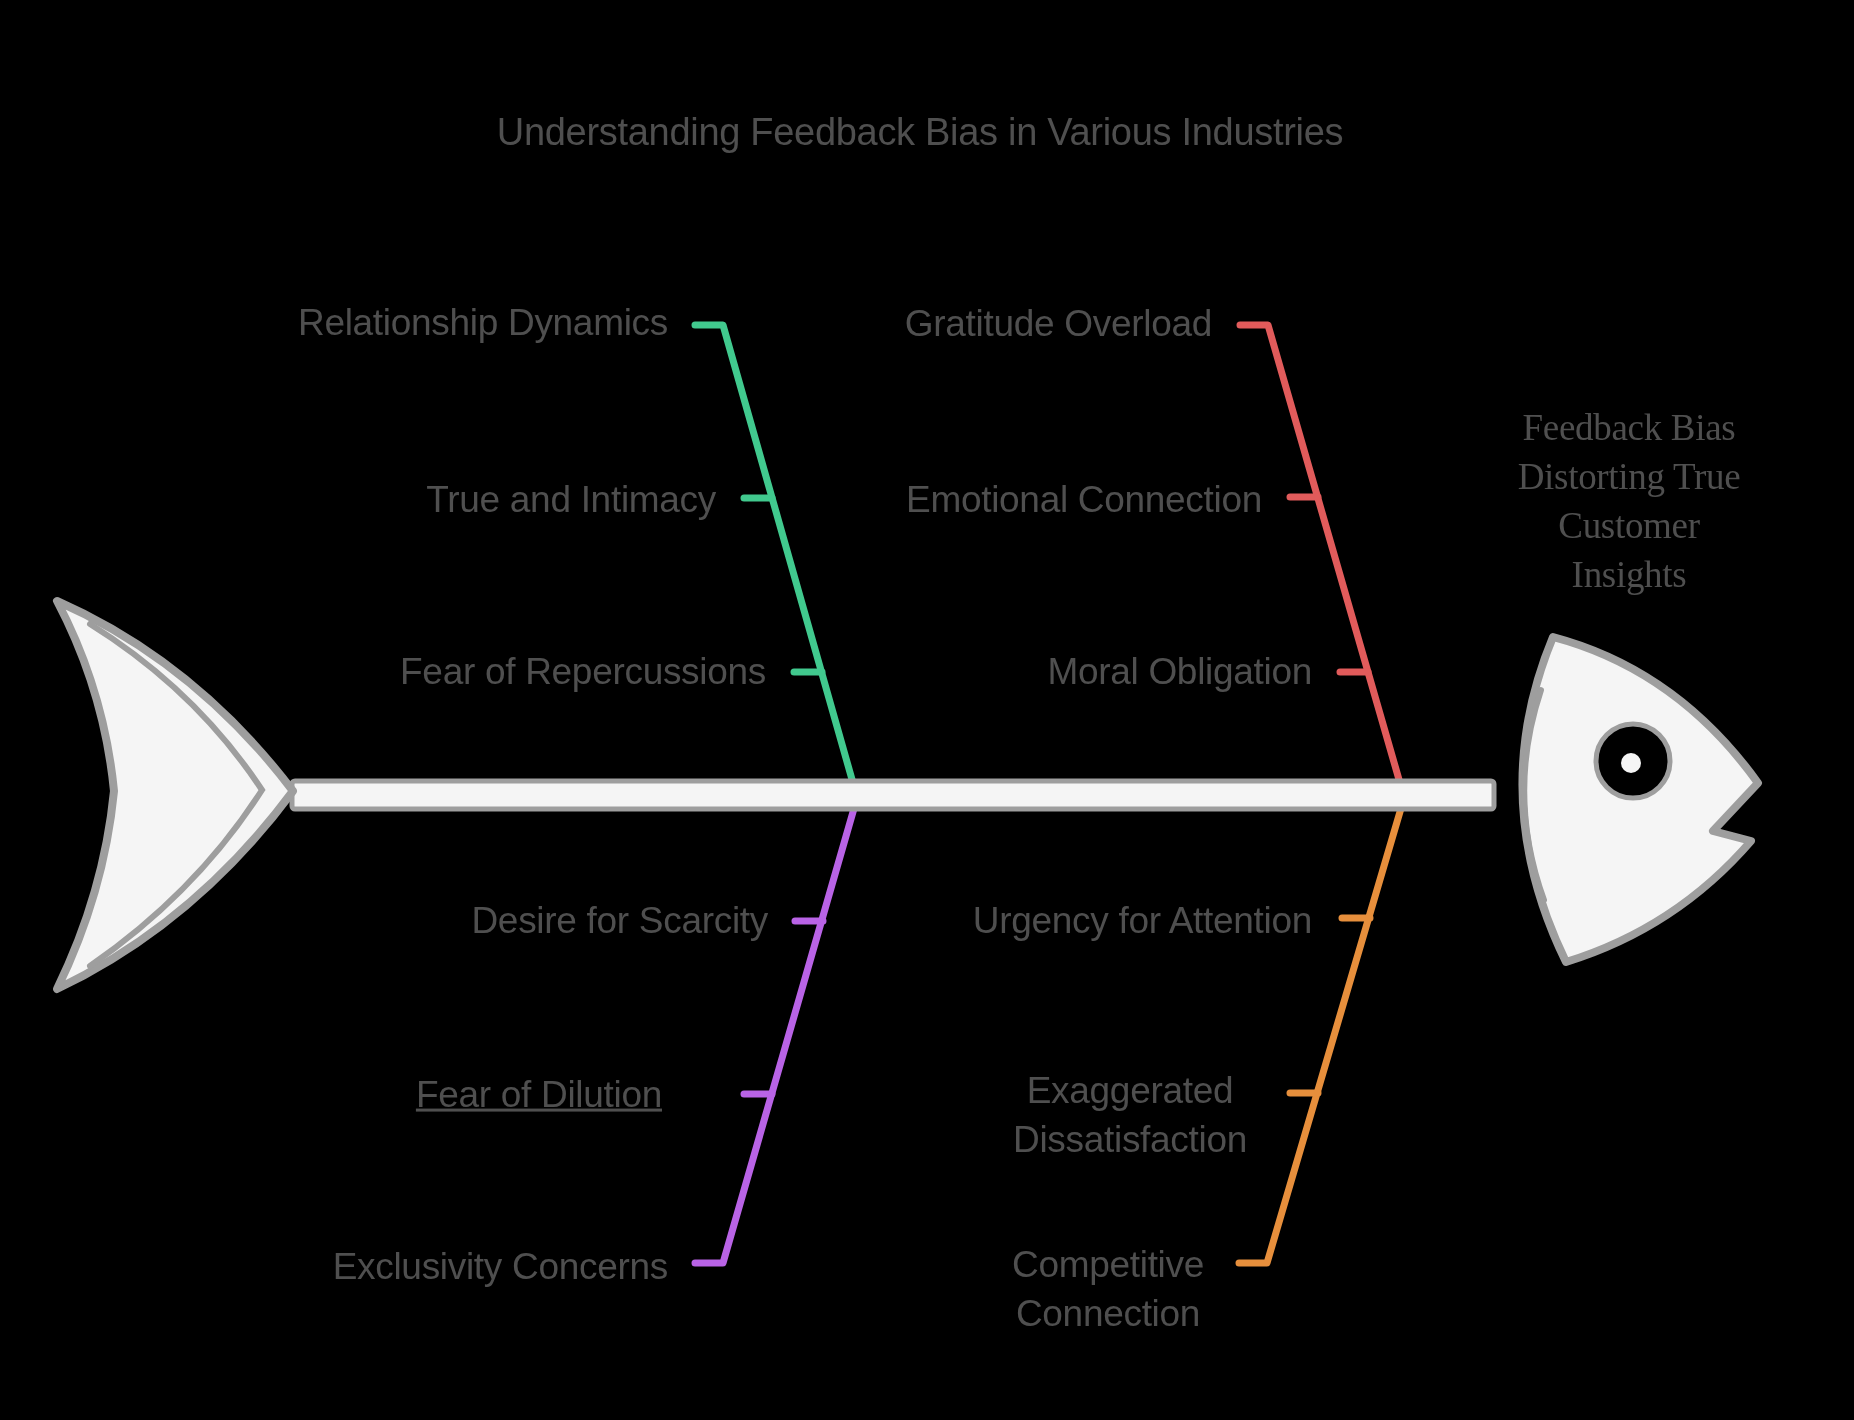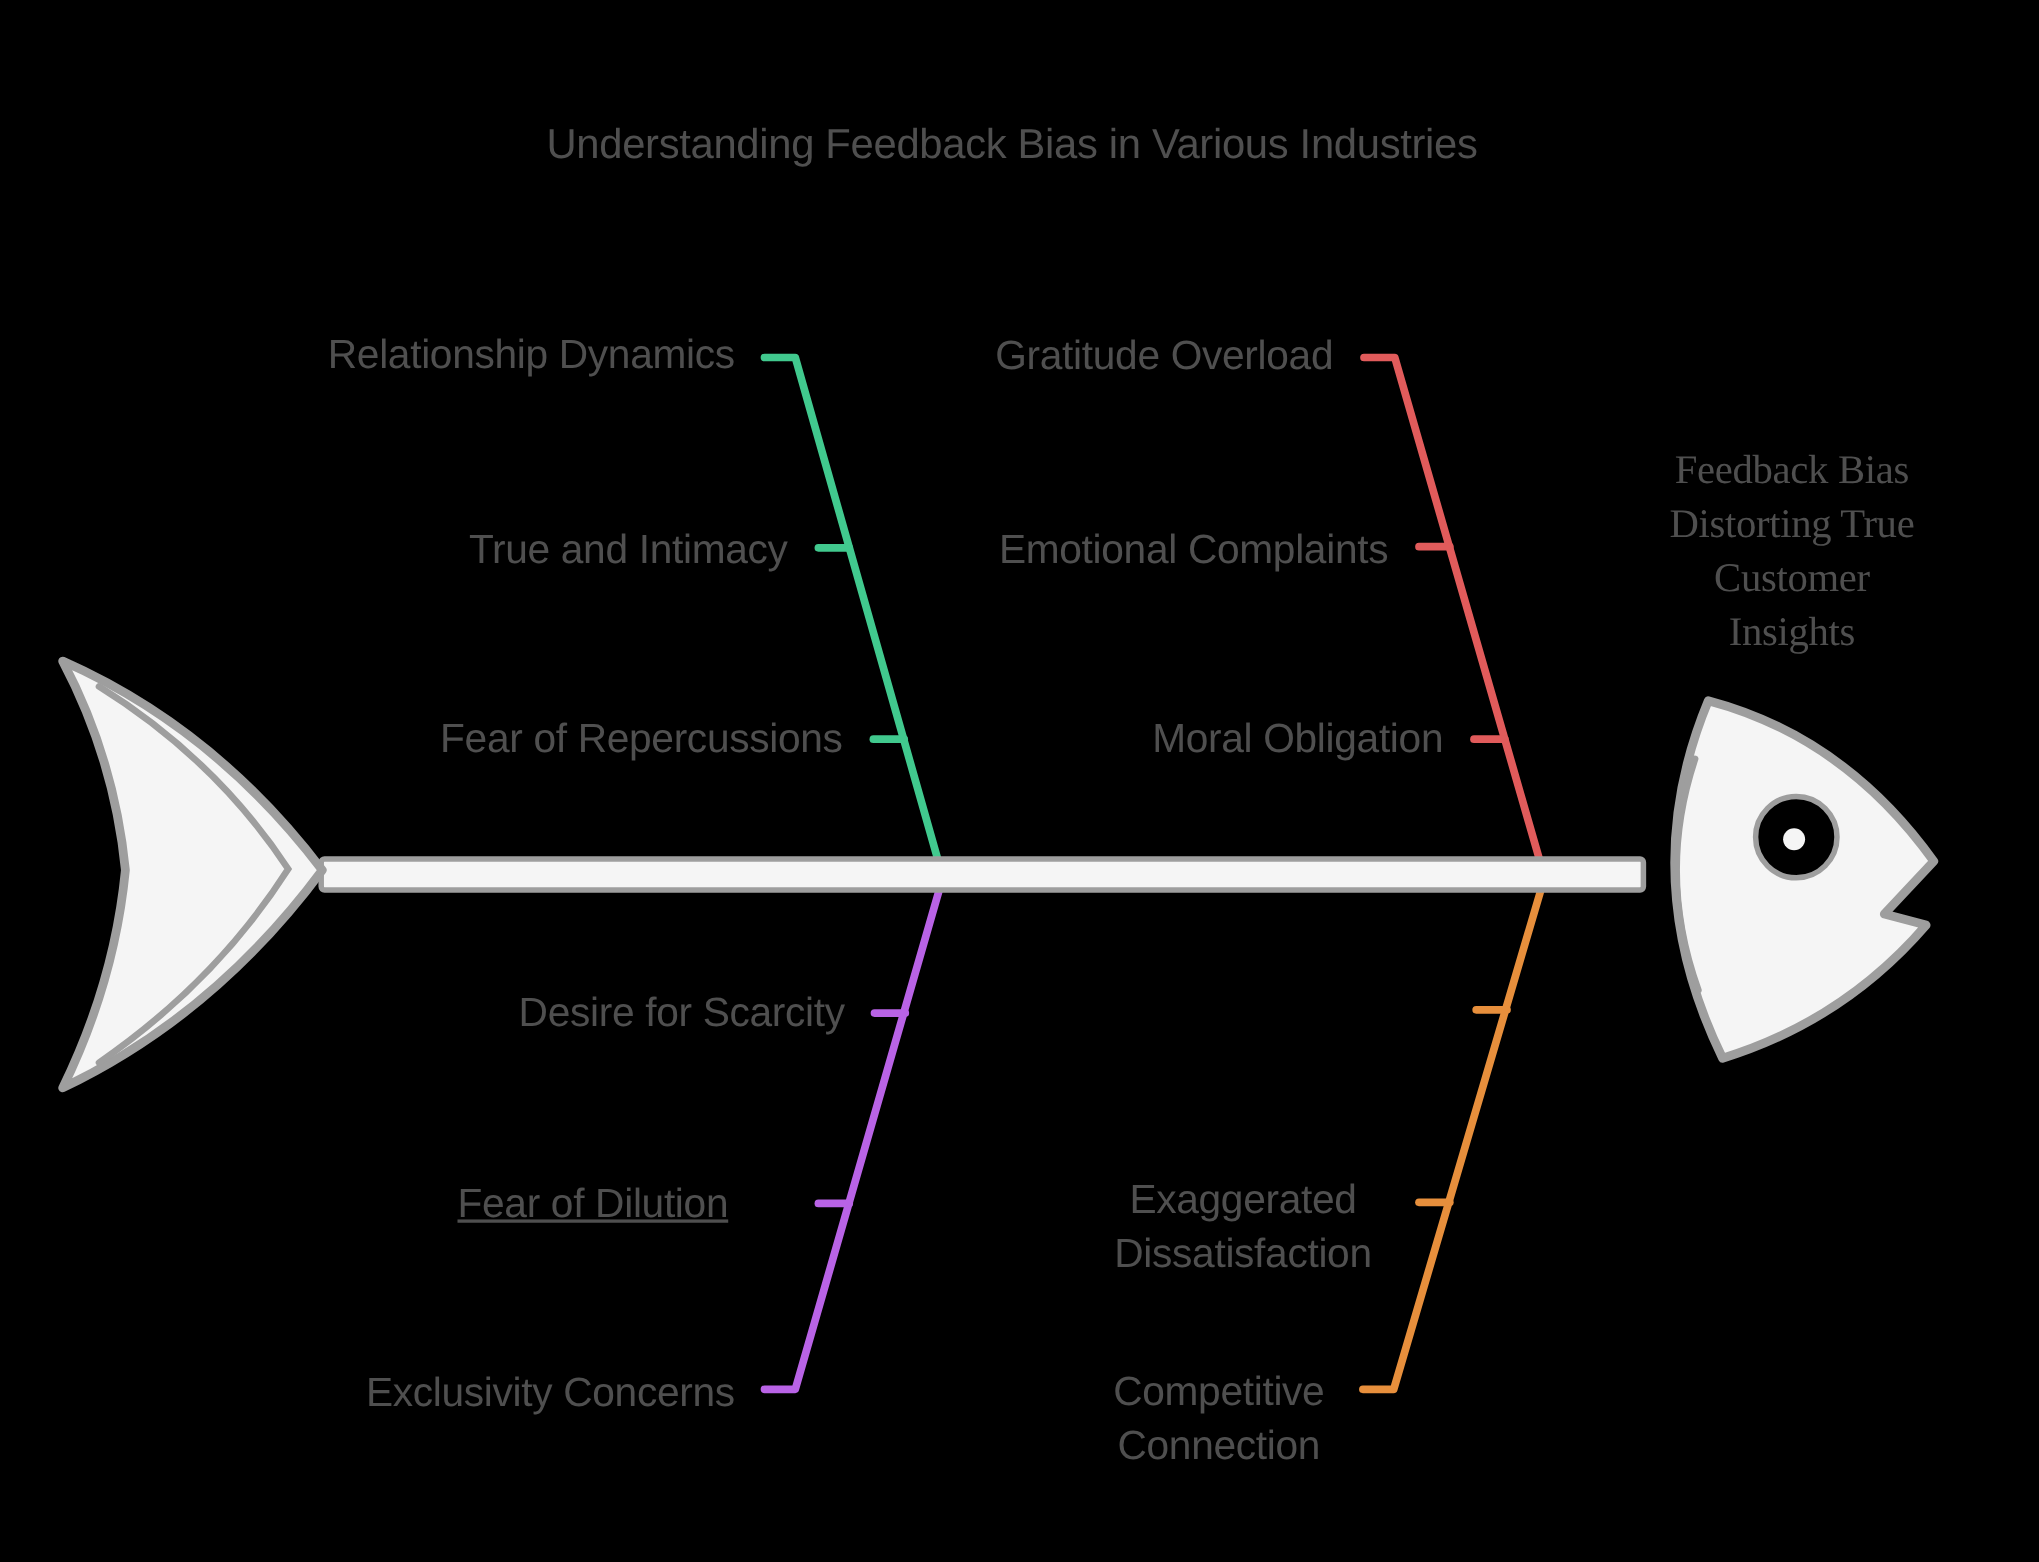--- a/index.html
+++ b/index.html
@@ -119,25 +119,26 @@
 
   <div class="effect" style="left:1629px;top:501px;">Feedback Bias
 Distorting True
 Customer Insights</div>
 
   <div class="label ralign" style="right:1186px;top:323px;">Relationship Dynamics</div>
   <div class="label ralign" style="right:1138px;top:500px;">True and Intimacy</div>
   <div class="label ralign" style="right:1088px;top:672px;">Fear of Repercussions</div>
 
   <div class="label ralign" style="right:642px;top:324px;">Gratitude Overload</div>
-  <div class="label ralign" style="right:592px;top:500px;">Emotional Complaints</div>
+  <div class="label ralign" style="right:592px;top:500px;">Emotional Connection</div>
   <div class="label ralign" style="right:542px;top:672px;">Moral Obligation</div>
 
   <div class="label ralign" style="right:1086px;top:921px;">Desire for Scarcity</div>
   <div class="label ralign" style="right:1192px;top:1095px;text-decoration:underline;">Fear of Dilution</div>
   <div class="label ralign" style="right:1186px;top:1267px;">Exclusivity Concerns</div>
 
+  <div class="label ralign" style="right:542px;top:921px;">Urgency for Attention</div>
   <div class="label calign" style="left:1130px;top:1096px;">Exaggerated
 Dissatisfaction</div>
   <div class="label calign" style="left:1108px;top:1270px;">Competitive
 Connection</div>
 
 </div>
 
 </body></html>

